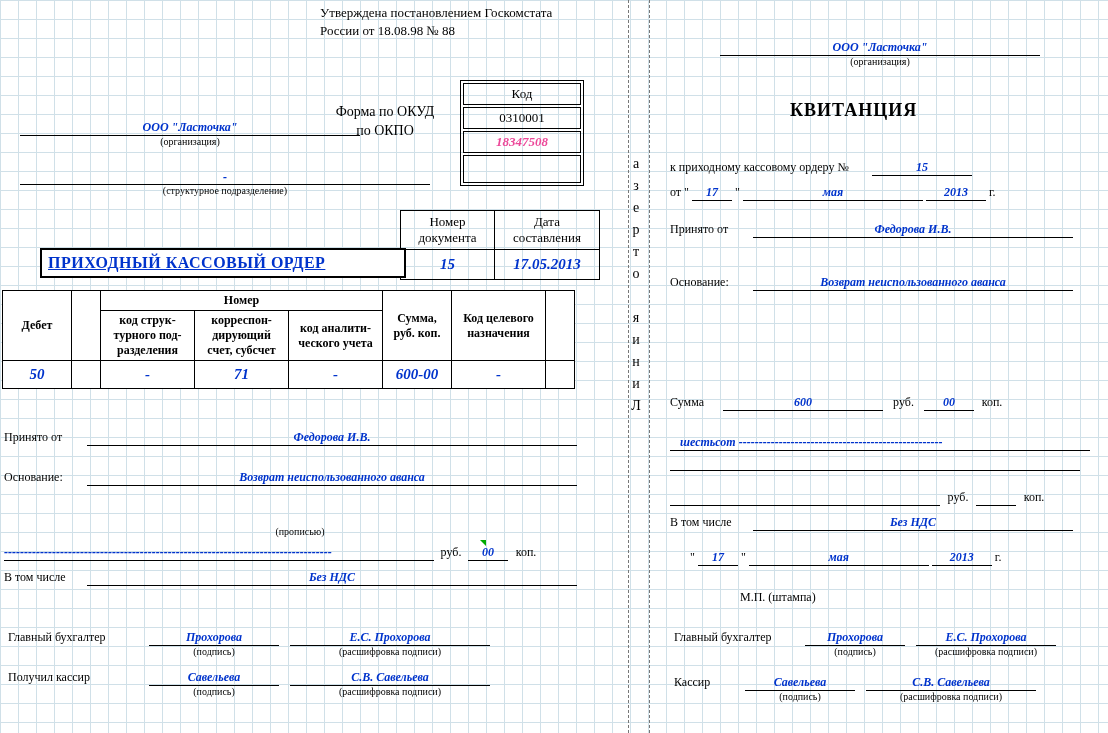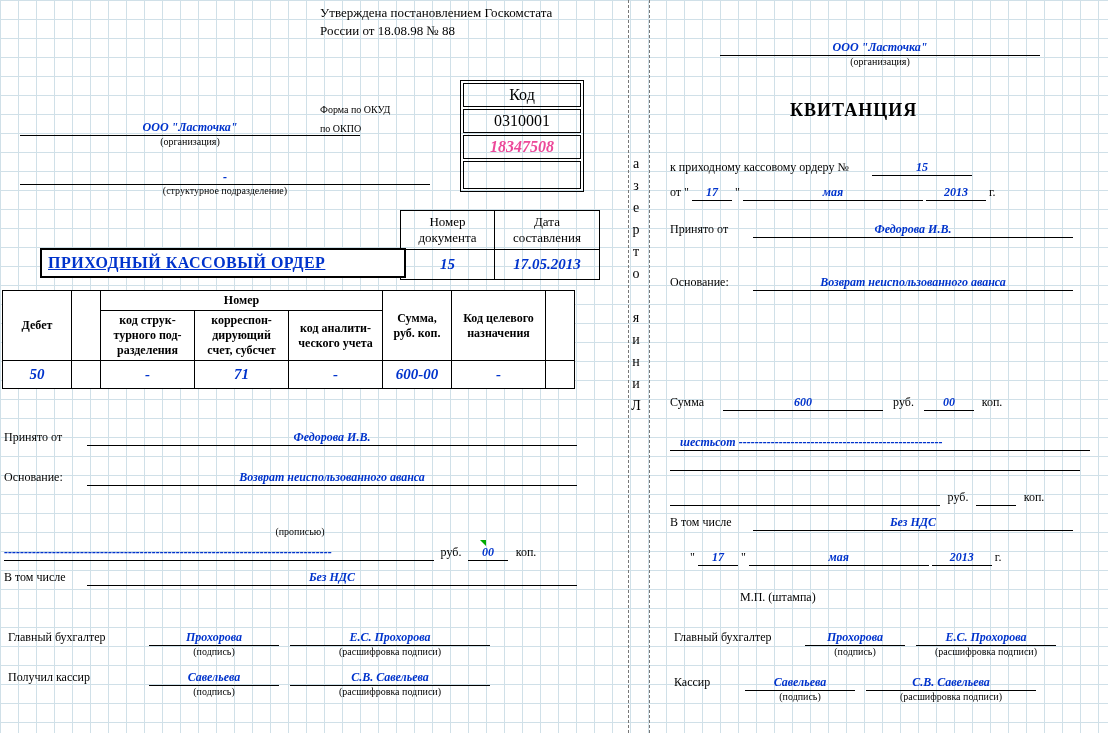--- a/index.html
+++ b/index.html
@@ -23,22 +23,22 @@
   .abs { position: absolute; }
 
   
   #left { position: absolute; left: 0; top: 0; width: 600px; height: 733px; }
 
   
   .hdr { position: absolute; left: 320px; top: 4px; font-size: 13px; line-height: 18px; }
 
   
   .codebox { position: absolute; left: 460px; top: 80px; border: 1.5px solid #000; }
-  .codebox td { border: 1px solid #000; padding: 2px 8px; width: 100px; text-align: center; font-size: 16px; }
-  .codelbl { position: absolute; text-align: left; font-size: 10px; }
+  .codebox td { border: 1px solid #000; padding: 2px 8px; width: 100px; text-align: center; font-size: 13px; }
+  .codelbl { position: absolute; text-align: center; font-size: 14px; }
 
   .org-left { position: absolute; left: 20px; top: 120px; width: 340px; }
   .org-left .name { text-align:center; border-bottom:1px solid #000;}
   .struct { position: absolute; left: 20px; top: 170px; width: 410px; }
 
   
   .numdate { position: absolute; left: 400px; top: 210px; border-collapse: collapse; }
   .numdate td { border: 1.5px solid #000; padding: 3px 6px; text-align: center; font-size: 13px; }
   .numdate .val { color:#0033cc; font-weight:bold; font-style:italic; font-size:15px; padding:6px 10px;}
 

